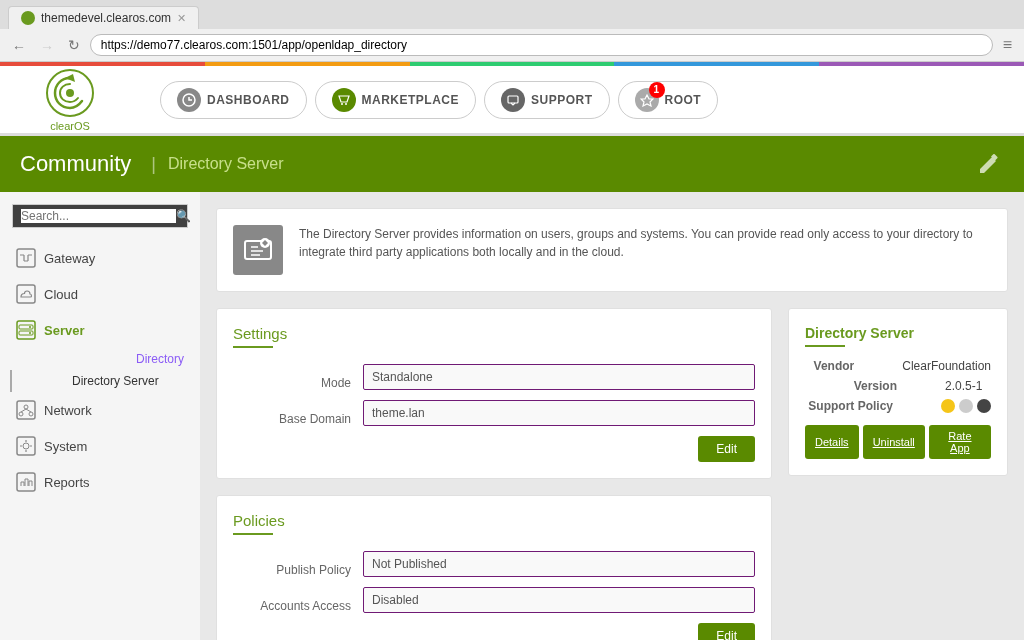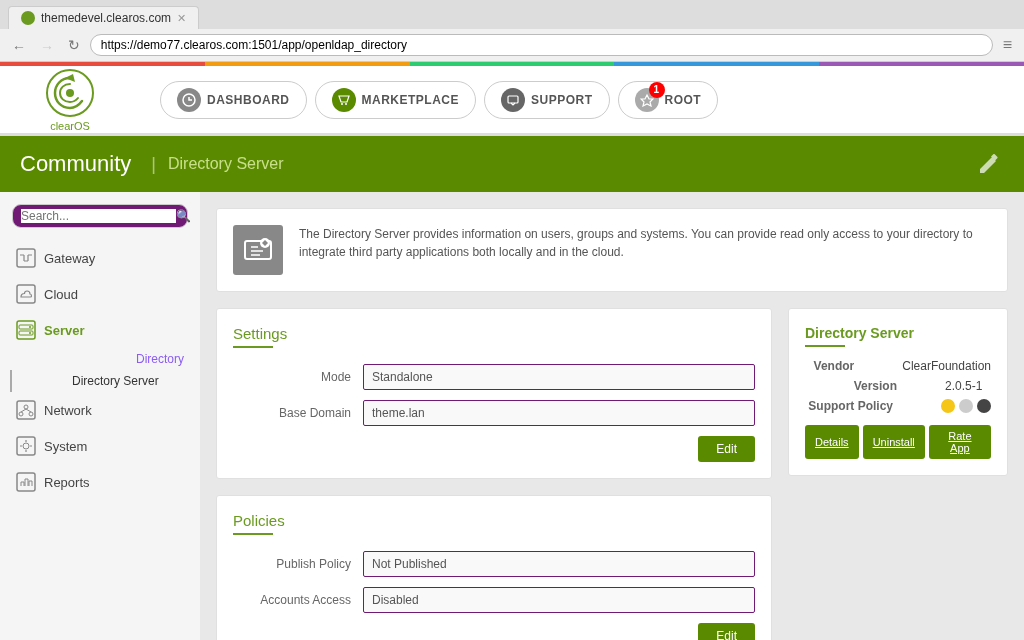--- a/index.html
+++ b/index.html
@@ -36,21 +36,21 @@
     .page-header-community { font-size: 22px; font-weight: normal; margin-right: 20px; }
     .page-header-title { font-size: 16px; font-weight: normal; color: #c8e08a; margin-left: 12px; }
     .page-header-icon { margin-left: auto; }
     .page-header-icon svg { fill: rgba(255,255,255,0.7); }
 
     
     .content-wrapper { display: flex; background: #e8e8e8; min-height: 500px; }
 
     
     .sidebar { width: 200px; min-width: 200px; background: #f5f5f5; padding: 12px 0; }
-    .search-box { margin: 0 12px 12px; display: flex; align-items: center; border: 1px solid #ccc; border-radius: 9px; background: #701a75; padding: 4px 8px; }
+    .search-box { margin: 0 12px 12px; display: flex; align-items: center; border: 1px solid #ccc; border-radius: 1px; background: #404040; padding: 4px 8px; }
     .search-input { border: none; outline: none; font-size: 12px; flex: 1; color: #aaa; }
     .search-icon { color: #aaa; font-size: 12px; }
     .sidebar-item { display: flex; align-items: center; gap: 8px; padding: 8px 16px; cursor: pointer; color: #444; font-size: 13px; }
     .sidebar-icon { width: 20px; height: 20px; }
     .sidebar-sub-item { padding: 4px 16px 4px 44px; cursor: pointer; color: #6a9a1f; font-size: 12px; }
     .sidebar-sub-item.child { padding-left: 56px; color: #444; font-size: 12px; }
     .sidebar-sub-item.child.active-child { color: #333; border-left: 2px solid #aaa; padding-left: 54px; }
     .sidebar-item.active-parent .sidebar-label { color: #6a9a1f; font-weight: bold; }
 
     
@@ -63,21 +63,21 @@
 
     
     .panels-row { display: flex; gap: 16px; }
     .panel-main { flex: 1; }
     .panel-side { width: 220px; }
 
     .card { background: #fff; border: 1px solid #e0e0e0; border-radius: 3px; padding: 16px; margin-bottom: 16px; }
     .card-title { color: #6a9a1f; font-size: 15px; font-weight: normal; margin-bottom: 4px; }
     .card-title-underline { width: 40px; height: 2px; background: #6a9a1f; margin-bottom: 16px; }
 
-    .form-row { display: flex; align-items: center; margin-bottom: 10px; }
+    .form-row { display: flex; align-items: flex-end; margin-bottom: 10px; }
     .form-label { width: 130px; text-align: right; color: #666; font-size: 12px; padding-right: 12px; }
     .form-input { flex: 1; border: 1px solid #701a75; border-radius: 2px; padding: 5px 8px; font-size: 12px; color: #555; background: #f9f9f9; }
     .form-actions { display: flex; justify-content: flex-end; margin-top: 8px; }
     .btn-edit { background: #5a8a00; color: white; border: none; border-radius: 3px; padding: 6px 18px; cursor: pointer; font-size: 12px; }
 
     
     .side-card-title { color: #6a9a1f; font-size: 14px; font-weight: bold; margin-bottom: 4px; }
     .side-card-underline { width: 40px; height: 2px; background: #6a9a1f; margin-bottom: 12px; }
     .side-info-row { display: flex; align-items: center; margin-bottom: 6px; font-size: 12px; gap: 40px; }
     .side-info-label { width: 100px; text-align: right; color: #666; padding-right: 8px; font-weight: bold; }

